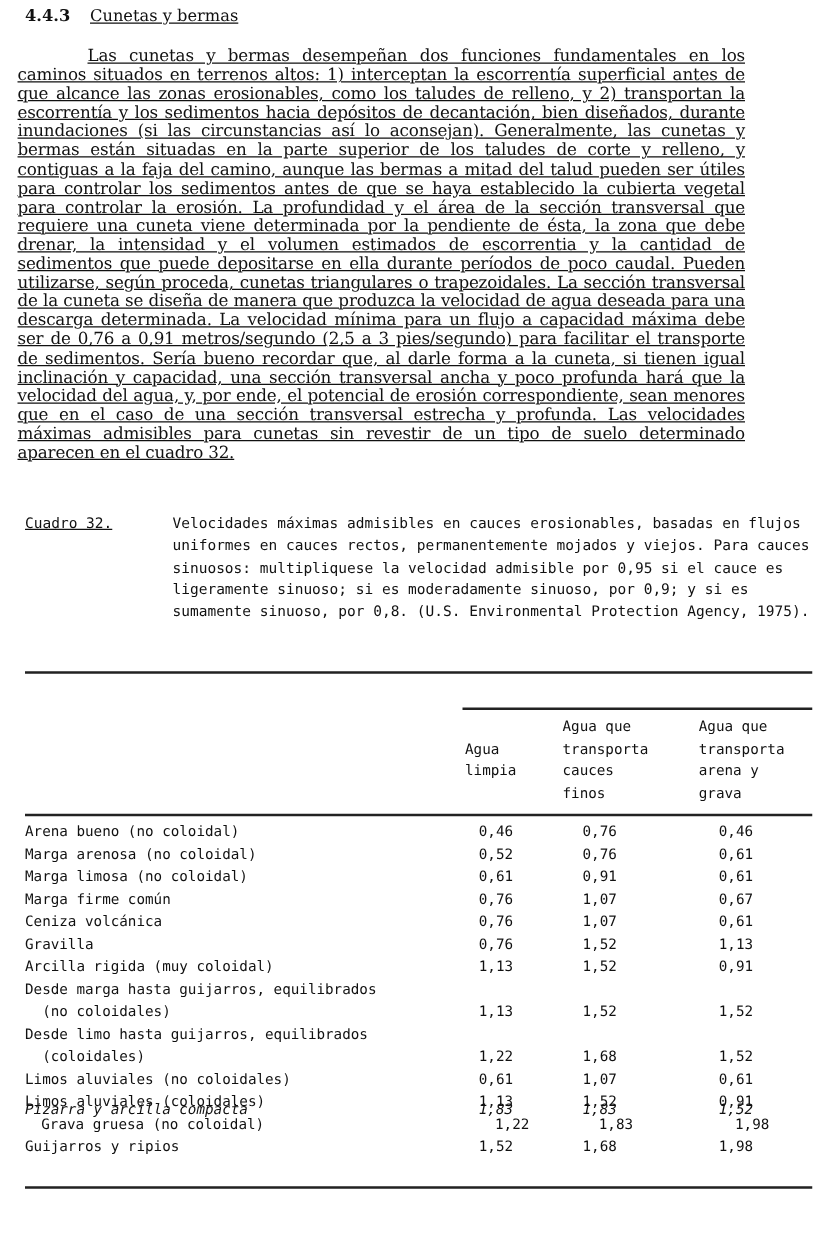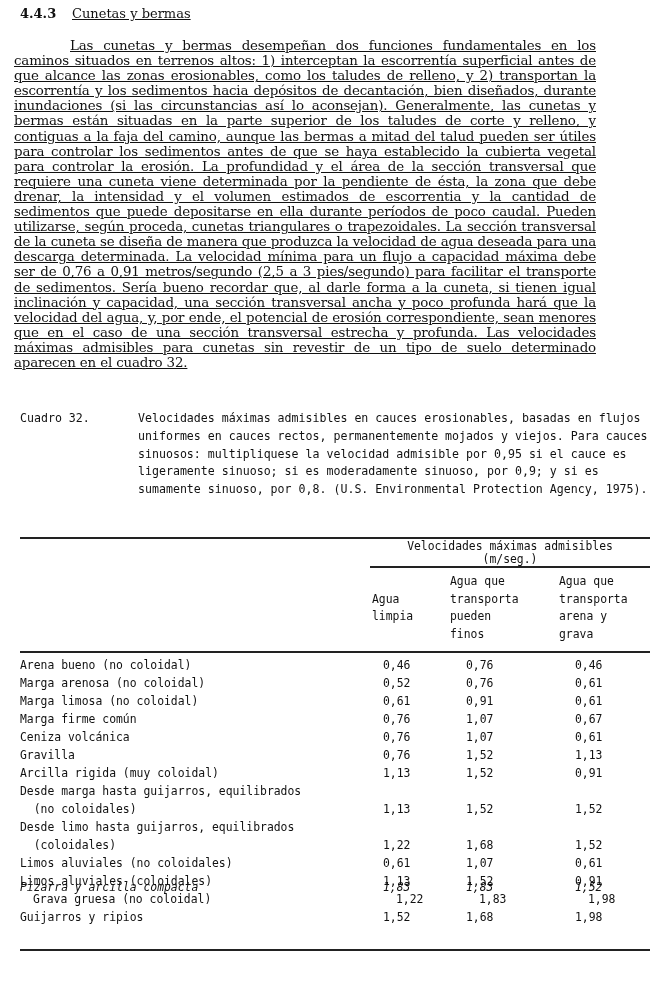--- a/index.html
+++ b/index.html
@@ -7,21 +7,21 @@
   .page { position: absolute; left: 0; top: 0; width: 650px; height: 987px; padding-left: 42px; }
   .heading { position: absolute; left: 20px; top: 6px; font-family: "DejaVu Serif", serif; font-size: 13px; }
   .heading .num { font-weight: bold; display: inline-block; width: 52px; }
   .heading .title { text-decoration: underline; }
   .body-text {
     position: absolute; left: 14px; top: 38px; width: 582px;
     font-family: "DejaVu Serif", serif; font-size: 13.4px; line-height: 15.1px;
     text-align: justify; text-indent: 56px; letter-spacing: -0.15px; text-decoration: underline;
   }
   .caption { position: absolute; left: 20px; top: 410px; width: 625px; font-family: "DejaVu Sans Mono", monospace; font-size: 11.6px; line-height: 17.8px; }
-  .caption .label { position: absolute; left: 0; top: 0; }
+  .caption .label { position: absolute; left: 0; top: 0; text-decoration: underline; }
   .caption .text { position: absolute; left: 118px; top: 0; width: 520px; }
   .rule { position: absolute; height: 2px; background: #222; }
   .mono { font-family: "DejaVu Sans Mono", monospace; font-size: 11.4px; }
   .th-group { position: absolute; left: 370px; top: 537px; width: 280px; text-align: center; line-height: 13px; }
   .th { position: absolute; line-height: 17.5px; }
   .row { position: absolute; left: 20px; width: 630px; height: 18px; }
   .row .name { position: absolute; left: 0; top: 0; white-space: pre; }
   .row .v { position: absolute; top: 0; }
 </style>
 </head>
@@ -38,34 +38,30 @@
   <div class="caption">
     <span class="label">Cuadro 32.</span>
     <div class="text">Velocidades máximas admisibles en cauces erosionables, basadas en flujos uniformes en cauces rectos, permanentemente mojados y viejos. Para cauces sinuosos:  multipliquese la velocidad admisible por 0,95 si el cauce es ligeramente sinuoso; si es moderadamente sinuoso, por 0,9; y si es sumamente sinuoso, por 0,8. (U.S. Environmental Protection Agency, 1975).</div>
   </div>
 
   <div class="rule" style="left:20px; top:537px; width:630px;"></div>
   <div class="rule" style="left:370px; top:566px; width:280px; height:1.5px;"></div>
   <div class="rule" style="left:20px; top:651px; width:630px;"></div>
   <div class="rule" style="left:20px; top:949px; width:630px;"></div>
 
-  <div class="th-group mono" style="top:540px;">
-    <div>Velocidades máximas admisibles</div>
-    <div>(m/seg.)</div>
-  </div>
 
   <div class="th mono" style="left:372px; top:573px;">
     <div>&nbsp;</div>
     <div>Agua</div>
     <div>limpia</div>
   </div>
   <div class="th mono" style="left:450px; top:573px;">
     <div>Agua que</div>
     <div>transporta</div>
-    <div>pueden</div>
+    <div>cauces</div>
     <div>finos</div>
   </div>
   <div class="th mono" style="left:559px; top:573px;">
     <div>Agua que</div>
     <div>transporta</div>
     <div>arena y</div>
     <div>grava</div>
   </div>
 
   <div>

